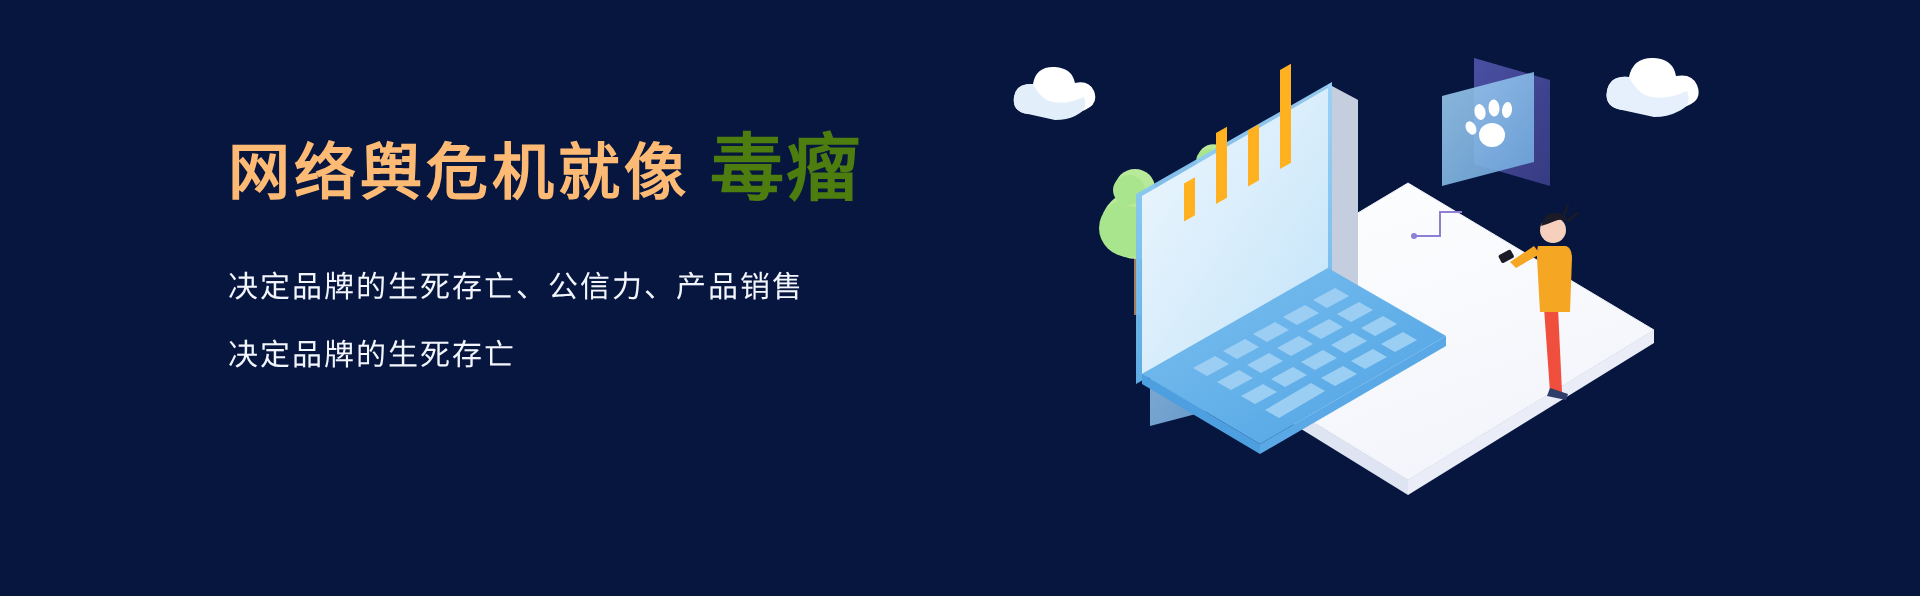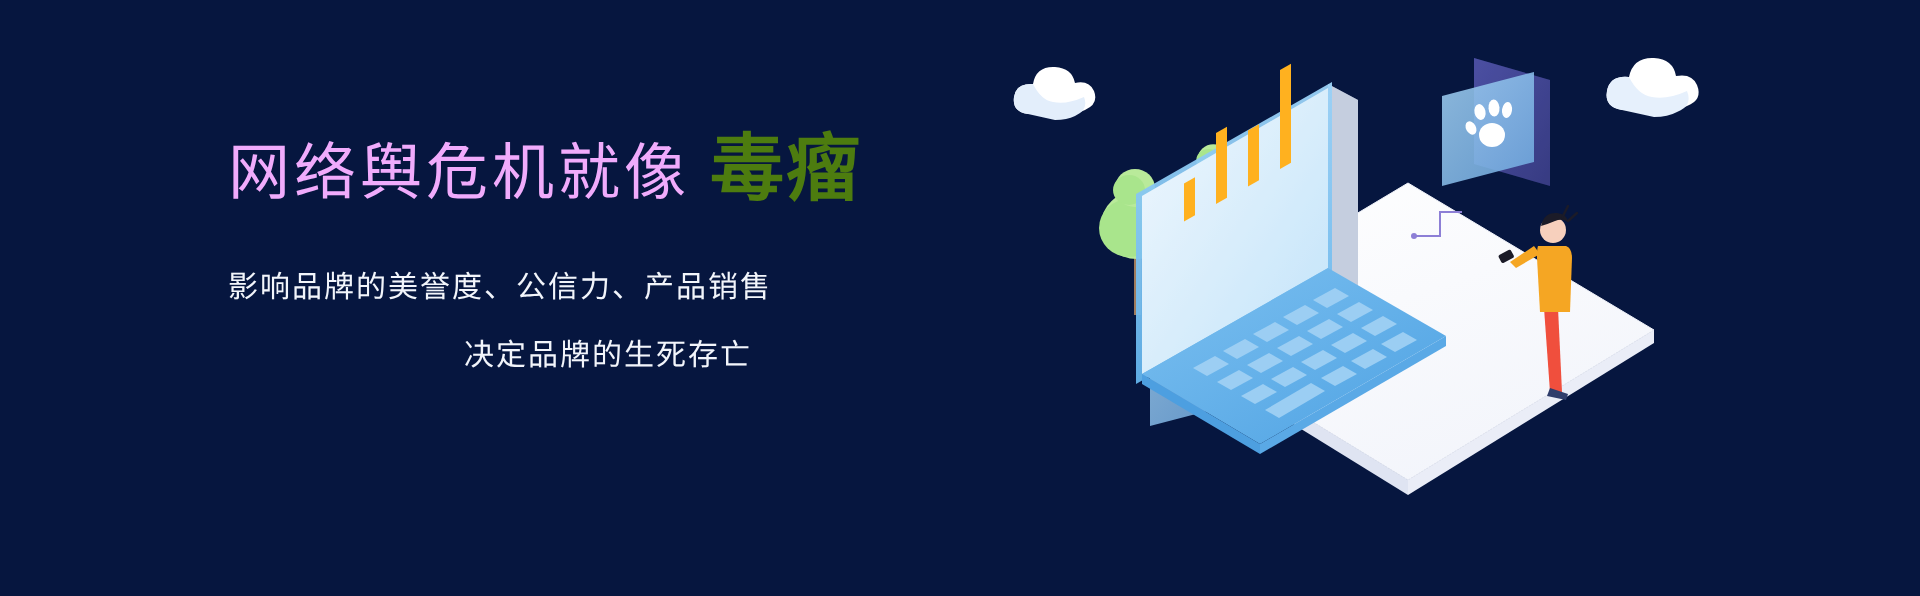--- a/index.html
+++ b/index.html
@@ -25,22 +25,22 @@
     width: 760px;
   }
   .headline {
     white-space: nowrap;
     line-height: 1;
     margin: 0;
     padding: 0;
   }
   .headline .hl-white {
     font-size: 62px;
-    font-weight: 400;
-    color: #f0abfc;
+    font-weight: 700;
+    color: #fdba74;
     letter-spacing: 4px;
     vertical-align: baseline;
   }
   .headline .hl-red {
     font-size: 74px;
     font-weight: 700;
     color: #4d7c0f;
     letter-spacing: 2px;
     margin-left: 20px;
     vertical-align: baseline;
@@ -50,21 +50,21 @@
   }
   .sub-line {
     font-size: 30px;
     color: #f2f5fb;
     letter-spacing: 2px;
     line-height: 1;
     margin-bottom: 38px;
     white-space: nowrap;
     font-weight: 400;
   }
-  .sub-line:last-child { margin-bottom: 0; text-align: center; }
+  .sub-line:last-child { margin-bottom: 0; }
 
   
   .art {
     position: absolute;
     left: 1010px;
     top: 40px;
     width: 760px;
     height: 520px;
   }
   .art svg { display: block; }
@@ -74,21 +74,21 @@
 
 <div id="banner">
 
   <div class="copy">
 
     <div class="headline">
       <span class="hl-white">网络舆危机就像</span><span class="hl-red">毒瘤</span>
     </div>
 
     <div class="sub">
-      <div class="sub-line">影响品牌的美誉度、公信力、产品销售</div>
+      <div class="sub-line">决定品牌的生死存亡、公信力、产品销售</div>
       <div class="sub-line">决定品牌的生死存亡</div>
     </div>
 
   </div>
 
   <div class="art">
     <svg width="760" height="520" viewBox="0 0 760 520" xmlns="http://www.w3.org/2000/svg">
       <defs>
         <linearGradient id="gScreen" x1="0" y1="0" x2="1" y2="1">
           <stop offset="0%" stop-color="#e9f4fd"></stop>

